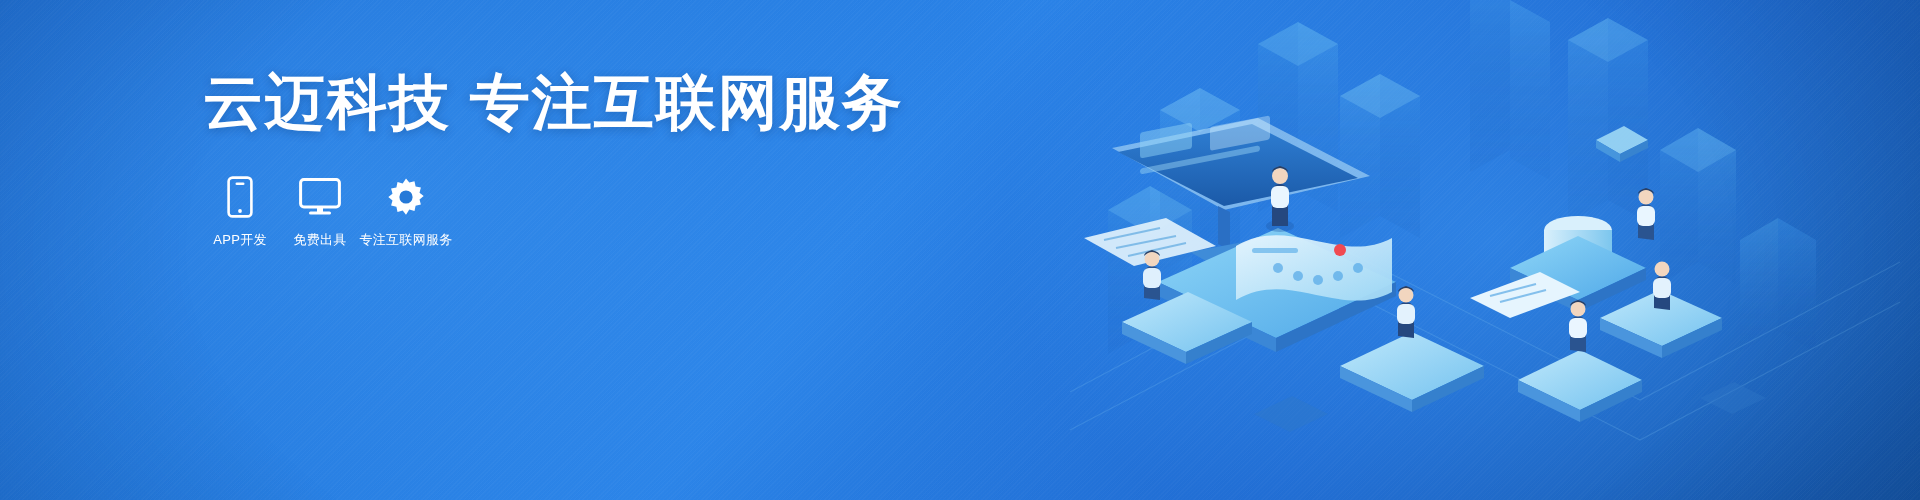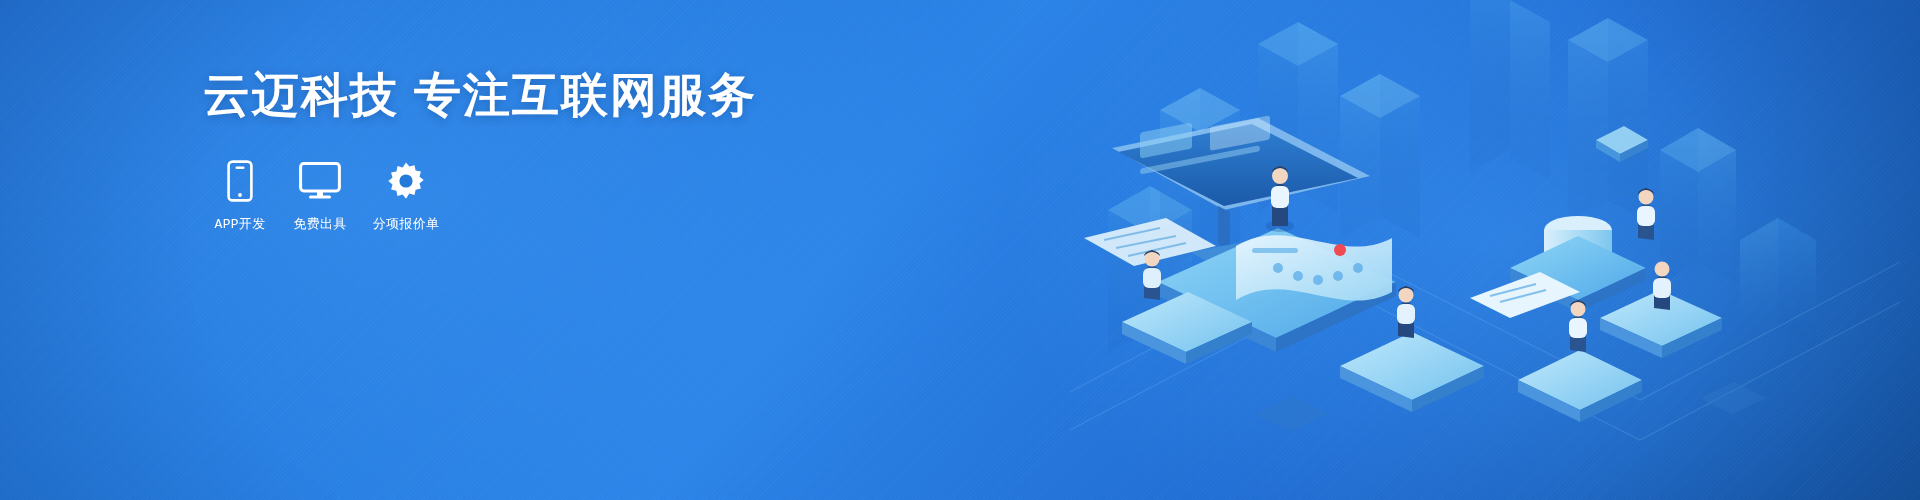--- a/index.html
+++ b/index.html
@@ -30,21 +30,21 @@
     pointer-events: none;
   }
 
   
   .content {
     position: absolute;
     left: 203px; top: 66px;
     width: 760px;
   }
   .headline {
-    font-size: 47px;
+    font-size: 60px;
     font-weight: 700;
     color: #ffffff;
     letter-spacing: 2px;
     line-height: 1.22;
     white-space: nowrap;
     text-shadow: 0 2px 10px rgba(6,40,92,0.30);
   }
   .subline {
     margin-top: 26px;
     font-size: 22.5px;
@@ -62,21 +62,20 @@
     align-items: flex-start;
     margin-top: 36px;
     gap: 0;
   }
   .feature {
     width: 74px;
     display: flex;
     flex-direction: column;
     align-items: center;
     margin-right: 6px;
-    font-family: Liberation Mono, monospace;
   }
   .feature:nth-child(3) { width: 86px; }
   .feature:nth-child(5) { width: 100px; }
   .feature .glyph {
     height: 44px;
     display: flex;
     align-items: center;
     justify-content: center;
   }
   .feature .glyph svg { display: block; }
@@ -341,18 +340,18 @@
         <span class="flabel">免费出具</span>
       </div>
 
       <div class="feature">
         <span class="glyph">
           <svg width="42" height="42" viewBox="0 0 42 42" xmlns="http://www.w3.org/2000/svg">
             <path d="M21 2.4l3.3 4.2 5.2-1.4 1.1 5.3 5.3 1.1-1.4 5.2 4.2 3.3-4.2 3.3 1.4 5.2-5.3 1.1-1.1 5.3-5.2-1.4L21 38.8l-3.3-4.2-5.2 1.4-1.1-5.3-5.3-1.1 1.4-5.2L3.3 21l4.2-3.3-1.4-5.2 5.3-1.1 1.1-5.3 5.2 1.4L21 2.4z" fill="#ffffff"></path>
             <circle cx="21" cy="21" r="6.6" fill="#2579d8"></circle>
           </svg>
         </span>
-        <span class="flabel">分项报价单</span>
+        <span class="flabel">专注互联网服务</span>
       </div>
 
     </div>
   </div>
 </div>
 
 </body></html>

